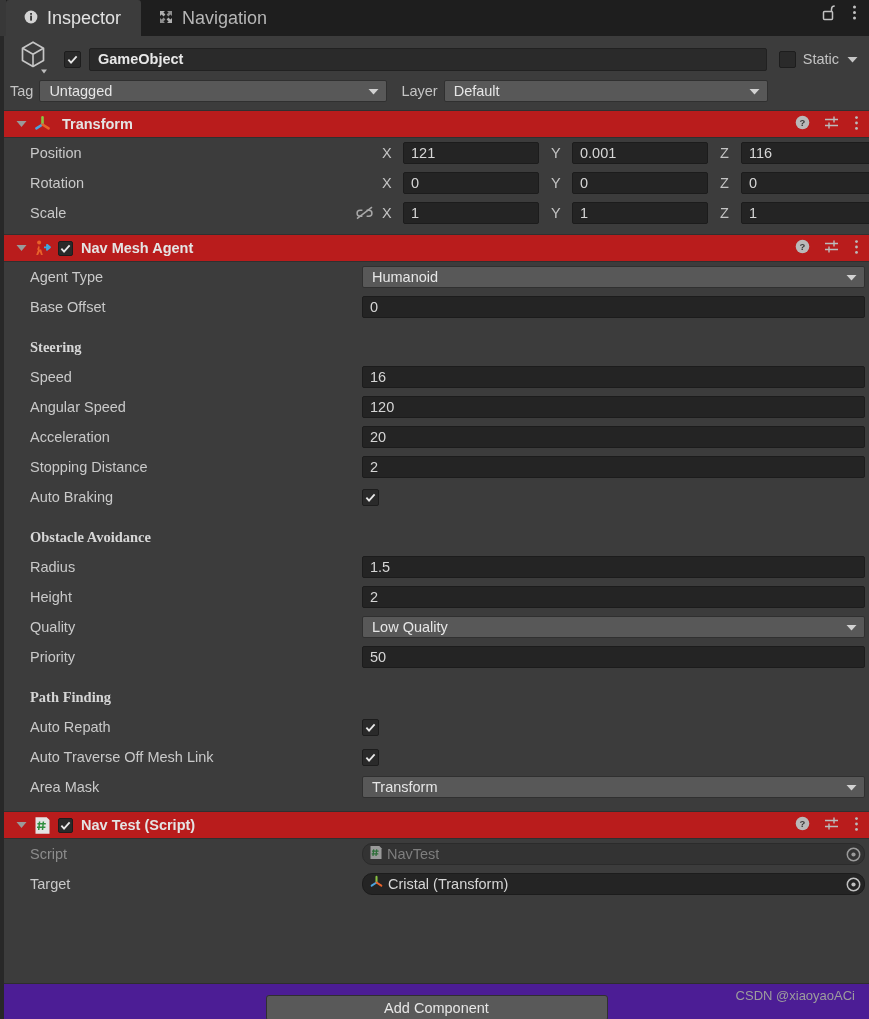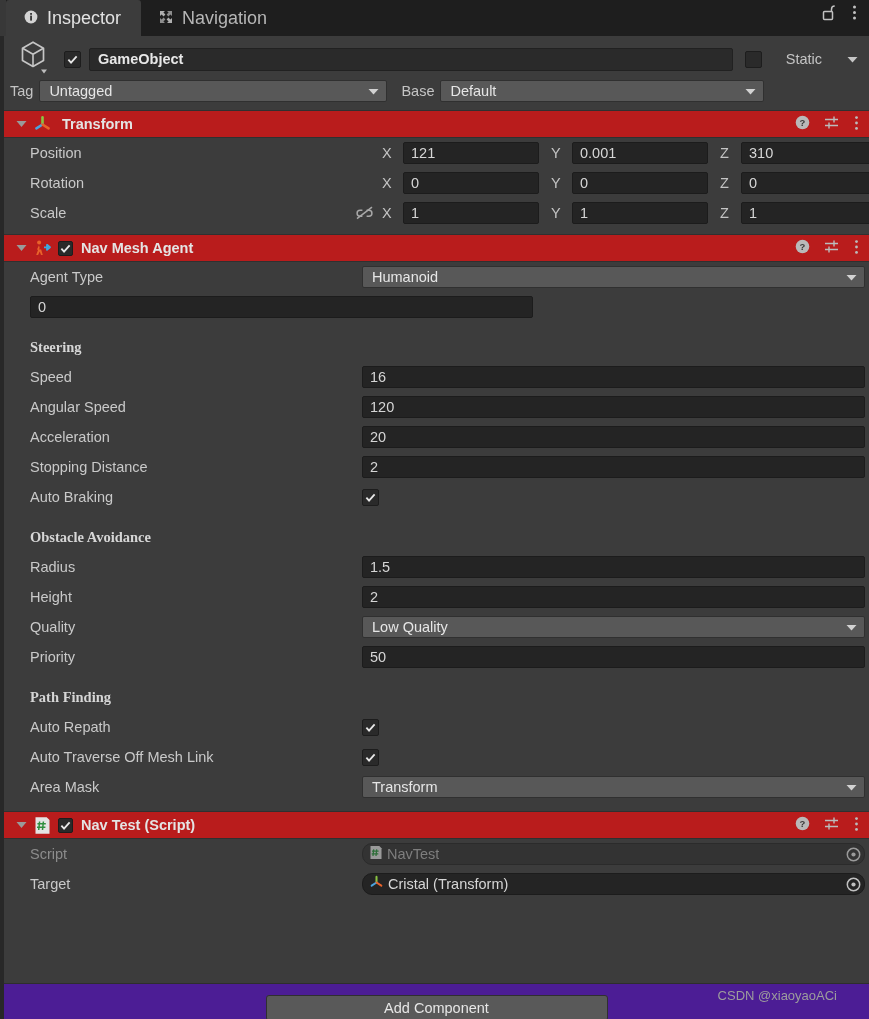--- a/index.html
+++ b/index.html
@@ -64,21 +64,21 @@
     height: 23px;
     background: #2a2a2a;
     border: 1px solid #212121;
     border-radius: 2px;
     color: #e8e8e8;
     font-weight: bold;
     font-size: 14.5px;
     display: flex; align-items: center;
     padding: 0 8px;
   }
-  .static-wrap { display: flex; align-items: center; gap: 24px; margin-left: 12px; }
+  .static-wrap { display: flex; align-items: center; gap: 7px; margin-left: 12px; }
   .static-label { color: #c4c4c4; font-size: 14.5px; }
 
   
   .taglayer {
     display: flex; align-items: center;
     padding: 0 10px 8px 10px;
     gap: 0;
     height: 30px;
   }
   .tl-label { color: #c4c4c4; font-size: 14.5px; padding-right: 6px; white-space: nowrap; }
@@ -197,21 +197,21 @@
   }
   .add-comp-btn {
     width: 342px; height: 26px;
     background: #595959;
     border: 1px solid #303030;
     border-radius: 3px;
     display: flex; align-items: center; justify-content: center;
     color: #e6e6e6; font-size: 14.5px;
   }
   .watermark {
-    position: absolute; right: 32px; bottom: 16px;
+    position: absolute; right: 14px; bottom: 16px;
     color: #9d9d9d; font-size: 13px;
   }
 </style>
 </head>
 <body>
 
 <div id="app">
 
   <div class="tabbar">
     <div class="tabbar-left-stub"></div>
@@ -294,21 +294,21 @@
     <div class="taglayer">
       <span class="tl-label">Tag</span>
       <div class="popup" style="width:348px">
         <span>Untagged</span>
         <span class="caret">
           <svg width="13" height="9" viewBox="0 0 13 9">
               <path d="M1.5 2h10L6.5 7.6z" fill="#d2d2d2"></path>
             </svg>
         </span>
       </div>
-      <span class="tl-label" style="padding-left:14px">Base</span>
+      <span class="tl-label" style="padding-left:14px">Layer</span>
       <div class="popup" style="width:324px">
         <span>Default</span>
         <span class="caret">
           <svg width="13" height="9" viewBox="0 0 13 9">
               <path d="M1.5 2h10L6.5 7.6z" fill="#d2d2d2"></path>
             </svg>
         </span>
       </div>
     </div>
 
@@ -361,21 +361,21 @@
               <span>121</span>
             </div>
           <span class="gap"></span>
           <span class="axis">Y</span>
           <div class="textfield">
               <span>0.001</span>
             </div>
           <span class="gap"></span>
           <span class="axis">Z</span>
           <div class="textfield">
-              <span>310</span>
+              <span>116</span>
             </div>
         </div>
       </div>
 
       <div class="row">
         <div class="vec-prefix">
           <span class="lbl">Rotation</span>
         </div>
         <div class="vec3">
           <span class="axis">X</span>
@@ -481,20 +481,21 @@
             <span class="caret">
               <svg width="13" height="9" viewBox="0 0 13 9">
                   <path d="M1.5 2h10L6.5 7.6z" fill="#d2d2d2"></path>
                 </svg>
             </span>
           </div>
         </div>
       </div>
 
       <div class="row">
+        <span class="lbl">Base Offset</span>
         <div class="ctl">
           <div class="textfield full-ctl">
             <span>0</span>
           </div>
         </div>
       </div>
 
       <div class="spacer-sm"></div>
 
       <div class="grouphdr">

